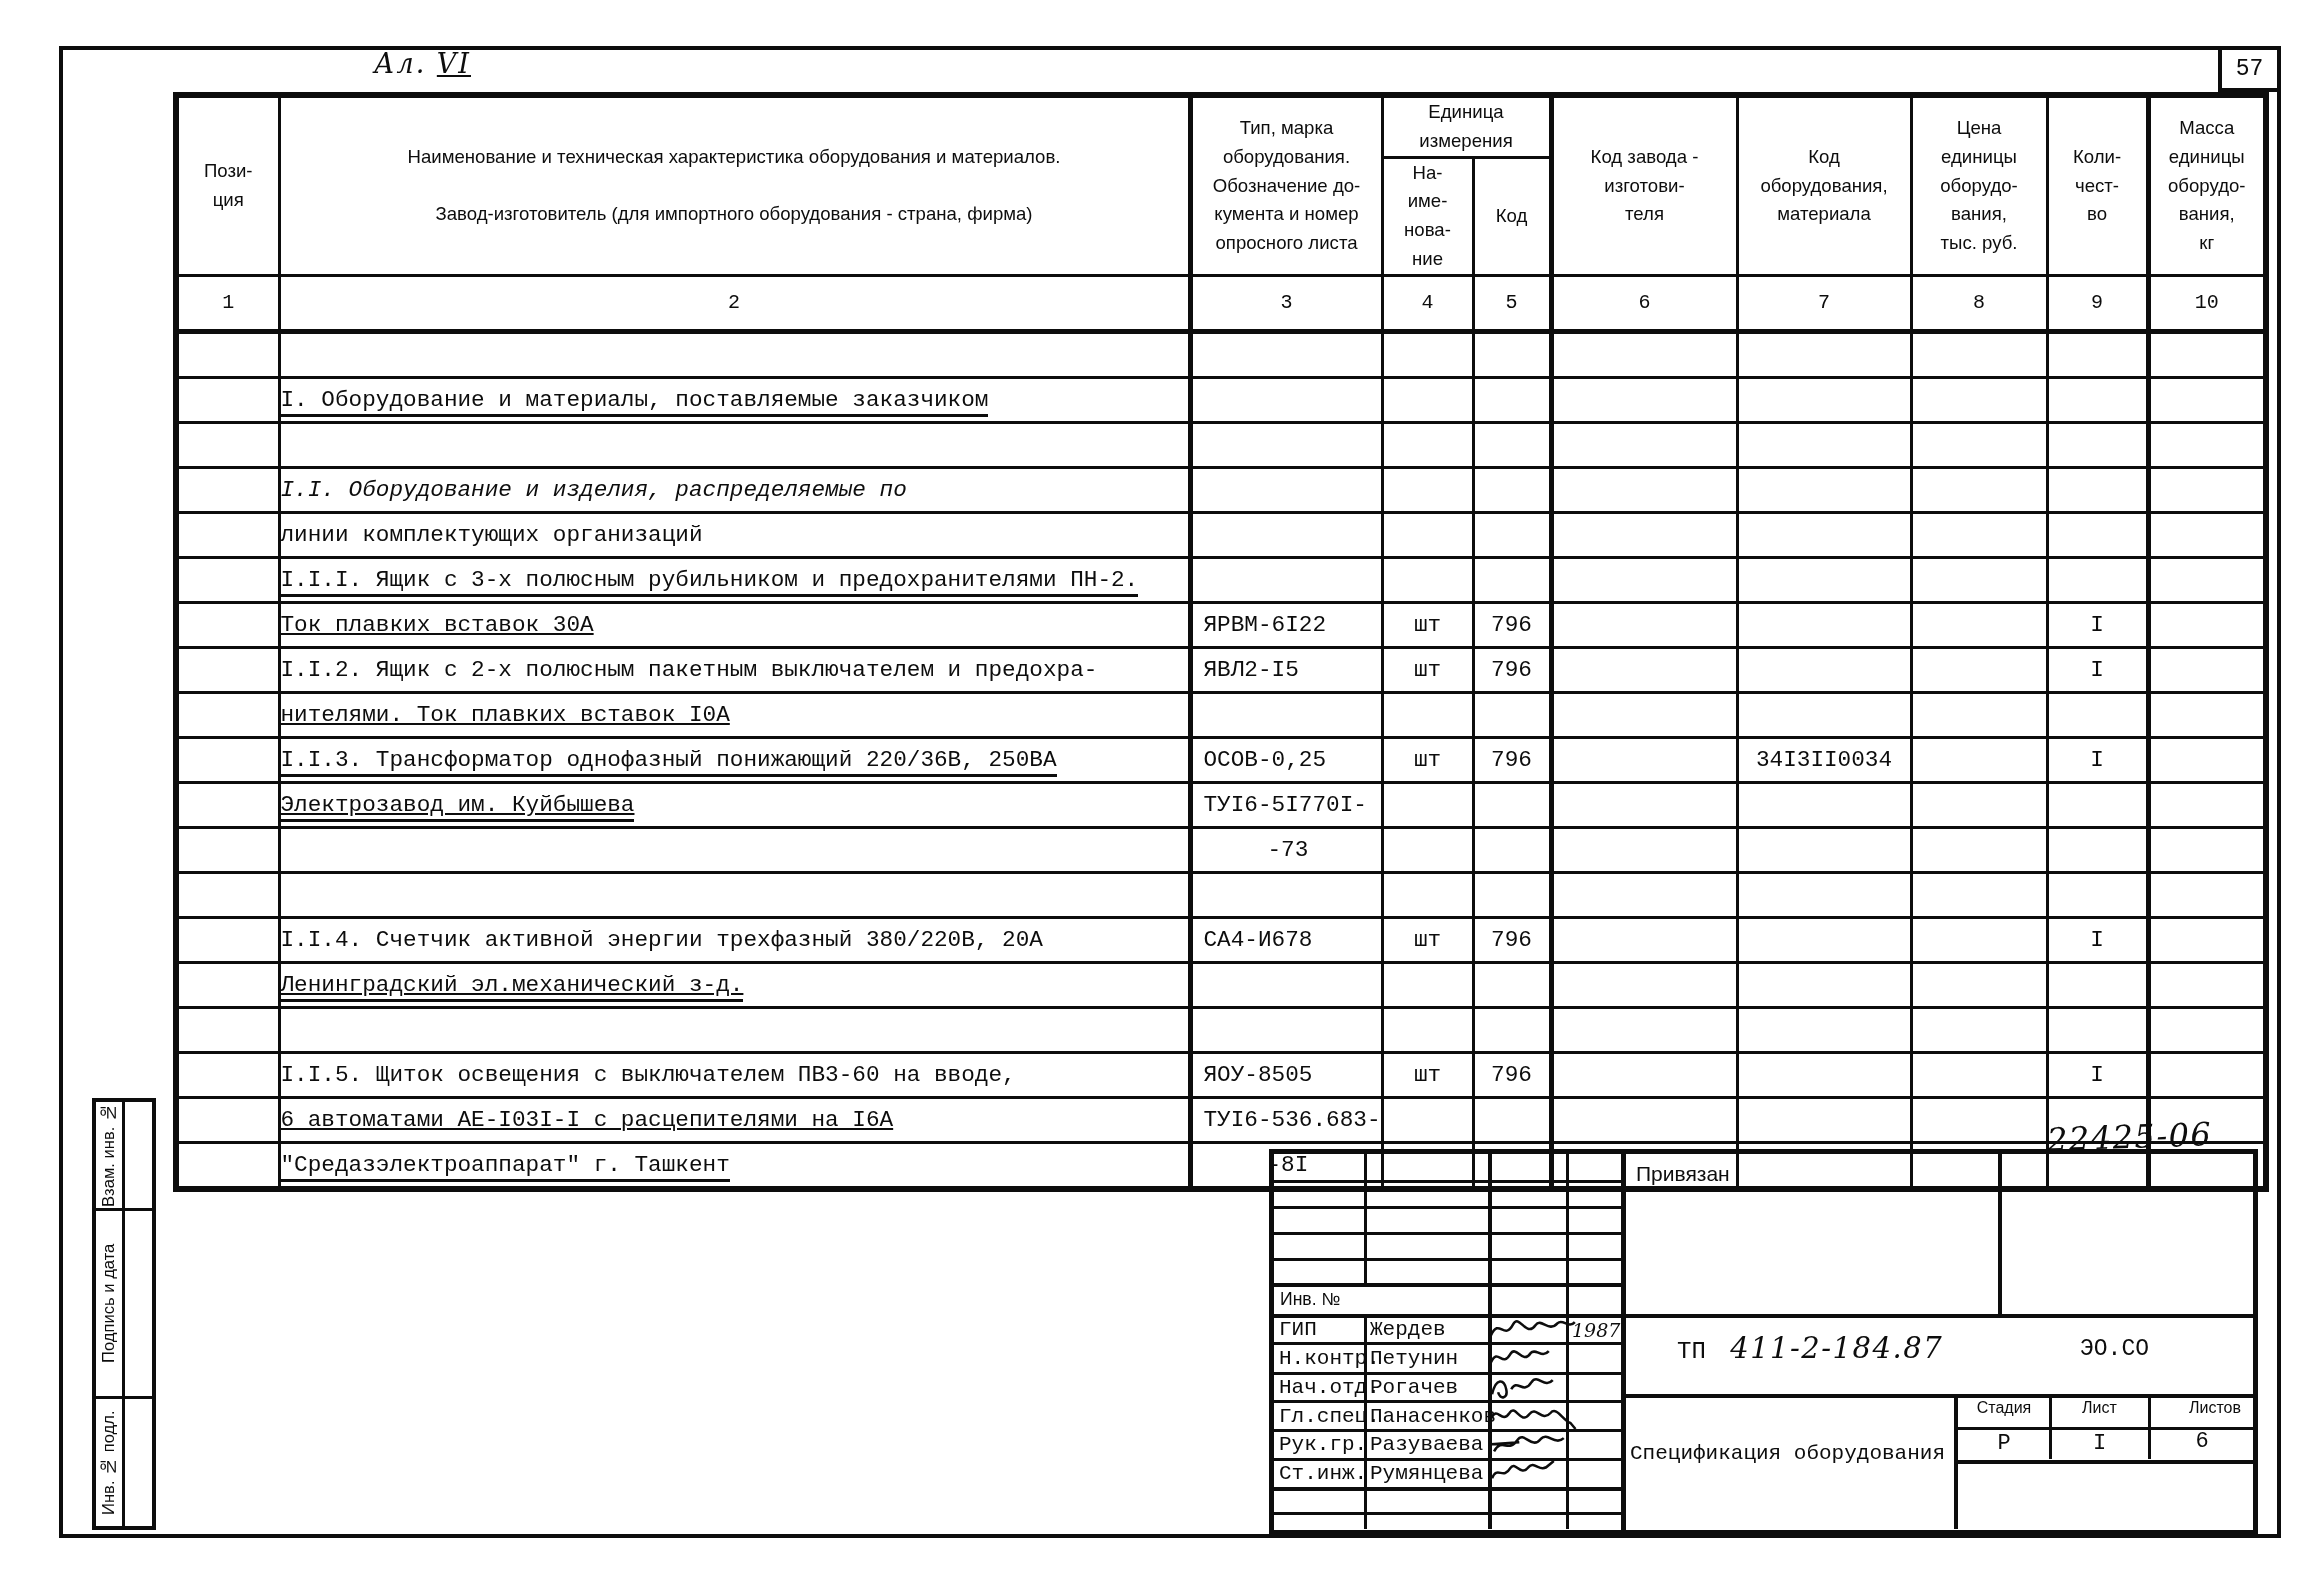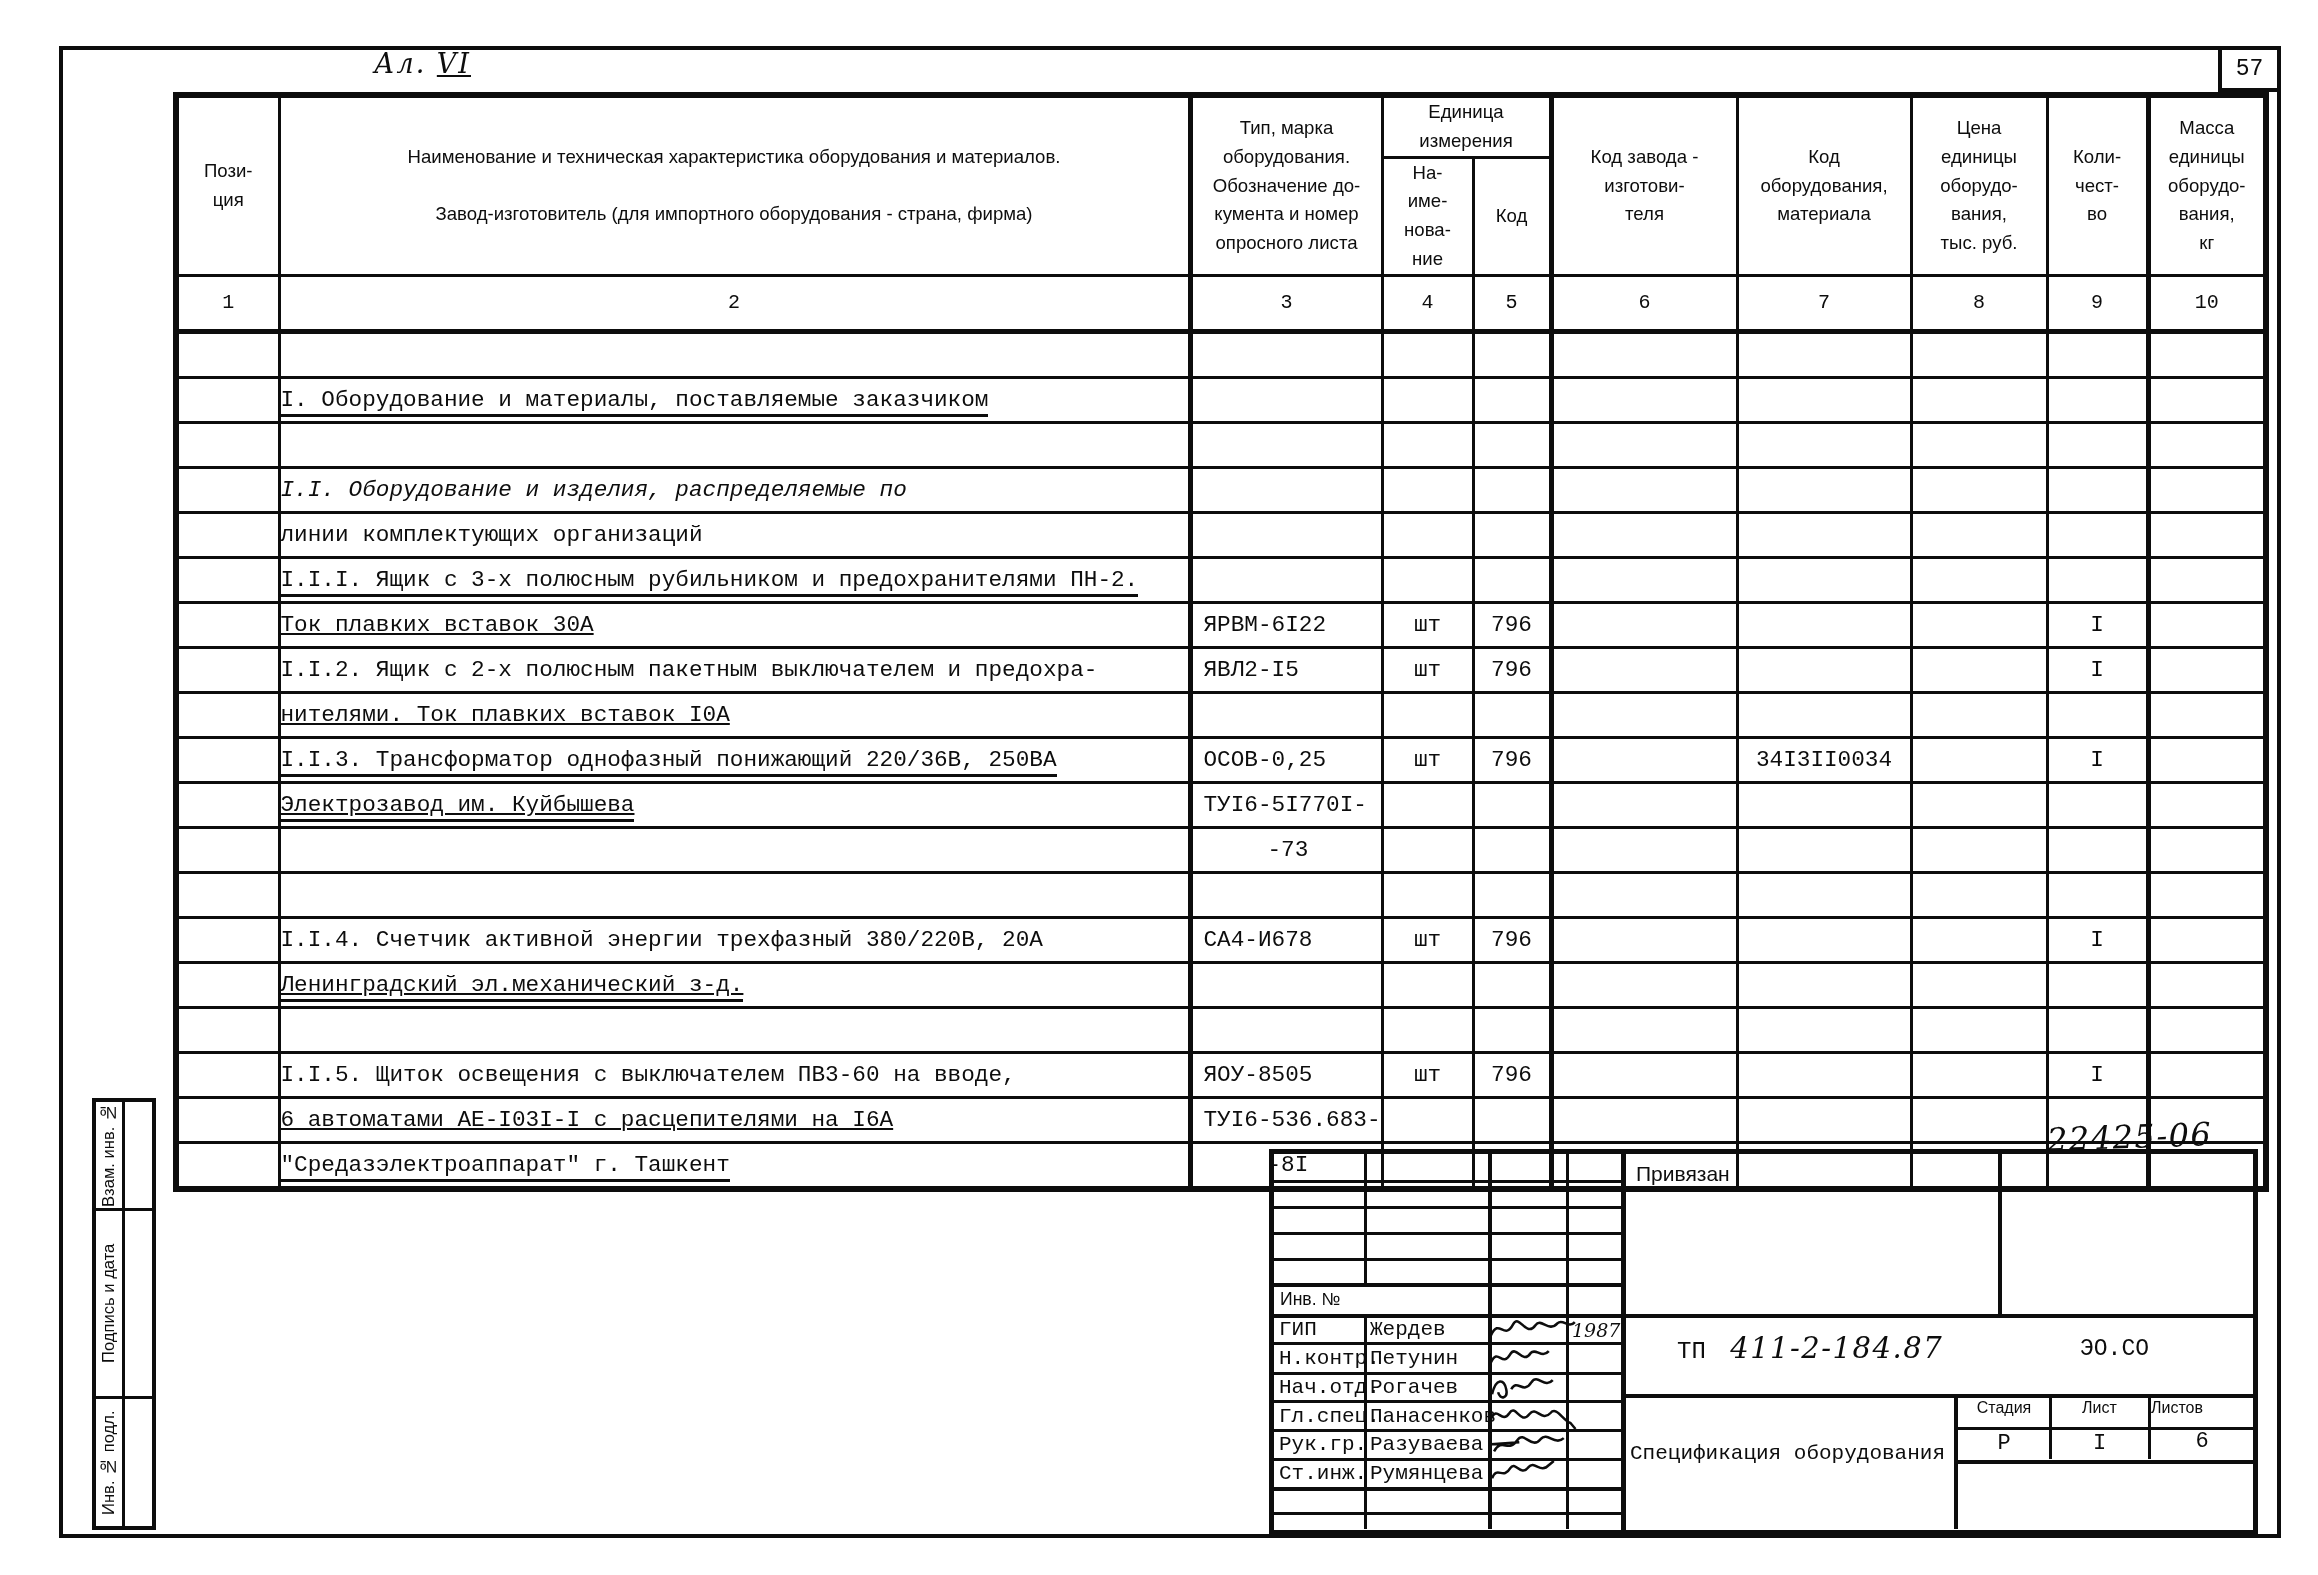--- a/index.html
+++ b/index.html
@@ -464,18 +464,18 @@
   <div class="line" style="left:680px;top:240px;width:4px;height:135px"></div>
   <div class="line" style="left:775px;top:240px;width:3px;height:65px"></div>
   <div class="line" style="left:874px;top:240px;width:3px;height:65px"></div>
   <div class="line" style="left:680px;top:273px;width:299px;height:3px"></div>
   <div class="line" style="left:680px;top:306px;width:299px;height:3.5px"></div>
 
   <div class="txt" style="left:347px;top:288px;width:333px;text-align:center;font-size:21px">Спецификация оборудования</div>
 
   <div class="txt sans" style="left:684px;top:245px;width:92px;text-align:center;font-size:16px">Стадия</div>
   <div class="txt sans" style="left:778px;top:245px;width:95px;text-align:center;font-size:16px">Лист</div>
-  <div class="txt sans" style="left:877px;top:245px;width:90px;text-align:left;font-size:16px">Листов</div>
+  <div class="txt sans" style="left:877px;top:245px;width:90px;text-align:right;font-size:16px">Листов</div>
   <div class="txt" style="left:684px;top:277px;width:92px;text-align:center;font-size:22px">Р</div>
   <div class="txt" style="left:778px;top:277px;width:95px;text-align:center;font-size:22px">I</div>
   <div class="txt" style="left:877px;top:275px;width:102px;text-align:center;font-size:22px">6</div>
 </div>
 
 
 </body></html>

